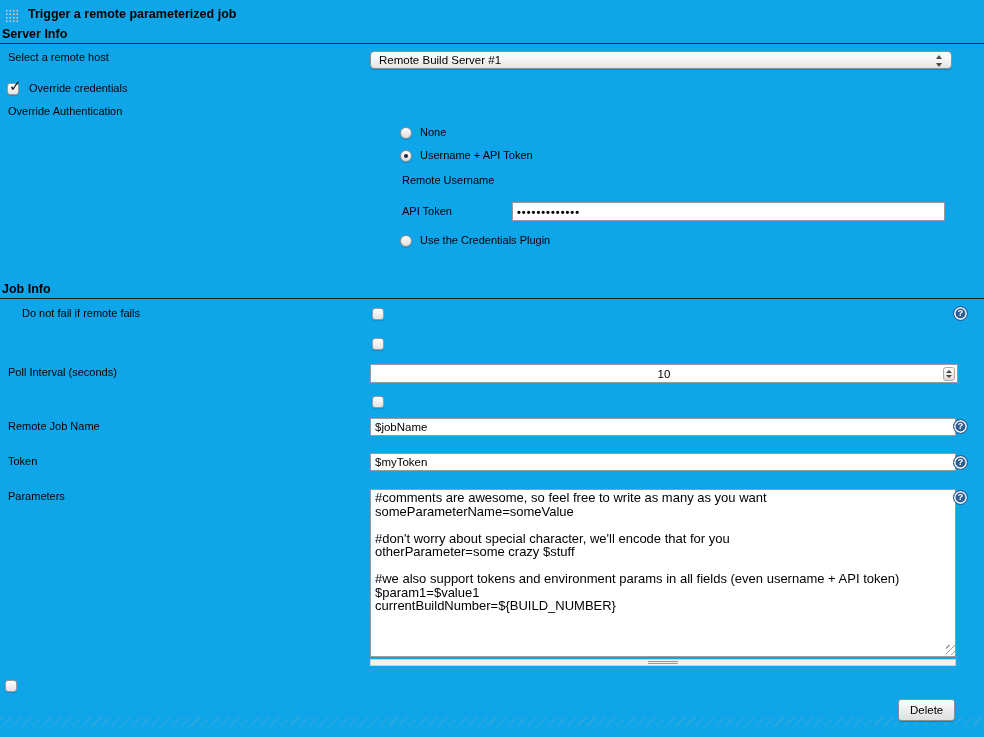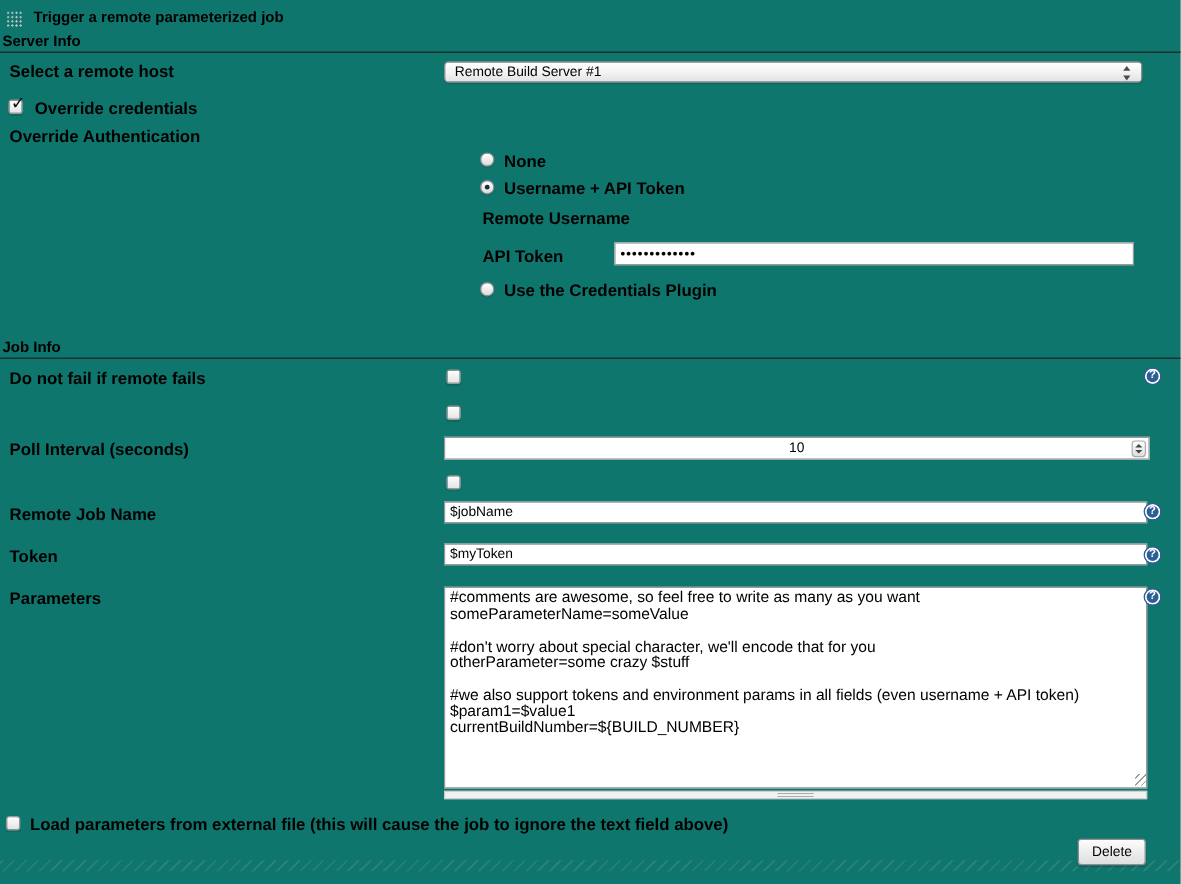--- a/index.html
+++ b/index.html
@@ -1,21 +1,21 @@
 <!DOCTYPE html>
 <html><head>
 <meta charset="utf-8">
 <style>
   html,body{margin:0;padding:0;background:#fff;}
   #app{
-    position:relative;width:984px;height:737px;background:#0f766e;overflow:hidden;
+    position:relative;width:984px;height:737px;background:#0ea5e9;overflow:hidden;
     font-family:"Liberation Sans","DejaVu Sans",sans-serif;font-size:11.5px;color:#000;
   }
   .abs{position:absolute;}
-  .lbl{font-size:14px;color:#000;white-space:nowrap;font-weight:bold;}
+  .lbl{font-size:11px;color:#000;white-space:nowrap;}
 
   
   .drag-dots{
     left:5px;top:9px;width:14px;height:14px;
     background-image:radial-gradient(circle,#c3c3c3 0.9px,transparent 1px);
     background-size:3.5px 3.5px;cursor:move;
   }
   .page-title{left:28px;top:7px;font-size:12.5px;font-weight:bold;}
 
   
@@ -146,21 +146,21 @@
   <div class="abs lbl" style="left:402px;top:174px;">Remote Username</div>
 
   <div class="abs lbl" style="left:402px;top:205px;">API Token</div>
   <input class="txt pwd" style="left: 512px; top: 202px; width: 433px; height: 19px;" type="text" value="•••••••••••••">
 
   <div class="abs radio" style="left:400px;top:235px;"></div>
   <div class="abs lbl" style="left:420px;top:234px;">Use the Credentials Plugin</div>
 
   <div class="abs section-heading" style="top:282px;">Job Info</div>
 
-  <div class="abs lbl" style="left:8px;top:307px;">Do not fail if remote fails</div>
+  <div class="abs lbl" style="left:22px;top:307px;">Do not fail if remote fails</div>
   <div class="abs cb" style="left:372px;top:308px;"></div>
   <div class="help" style="left:953px;top:306px;">?</div>
 
   <div class="abs cb" style="left:372px;top:338px;"></div>
 
   <div class="abs lbl" style="left:8px;top:366px;">Poll Interval (seconds)</div>
   <div class="abs spin-wrap" style="left:370px;top:364px;width:588px;height:19px;">
     <input class="txt" style="left: 0px; top: 0px; width: 588px; height: 19px; text-align: center;" type="text" value="10">
     <span class="spin"></span>
   </div>
@@ -183,18 +183,17 @@
 otherParameter=some crazy $stuff
 
 #we also support tokens and environment params in all fields (even username + API token)
 $param1=$value1
 currentBuildNumber=${BUILD_NUMBER}</textarea>
   <div class="abs ta-grip"></div>
   <div class="abs ta-dragbar"></div>
   <div class="help" style="left:953px;top:490px;">?</div>
 
   <div class="abs cb" style="left:5px;top:680px;"></div>
-  <div class="abs lbl" style="left:25px;top:679px;">Load parameters from external file (this will cause the job to ignore the text field above)</div>
 
   <div class="abs zigzag"></div>
   <button class="delete-btn">Delete</button>
 
 </div>
 
 </body></html>

